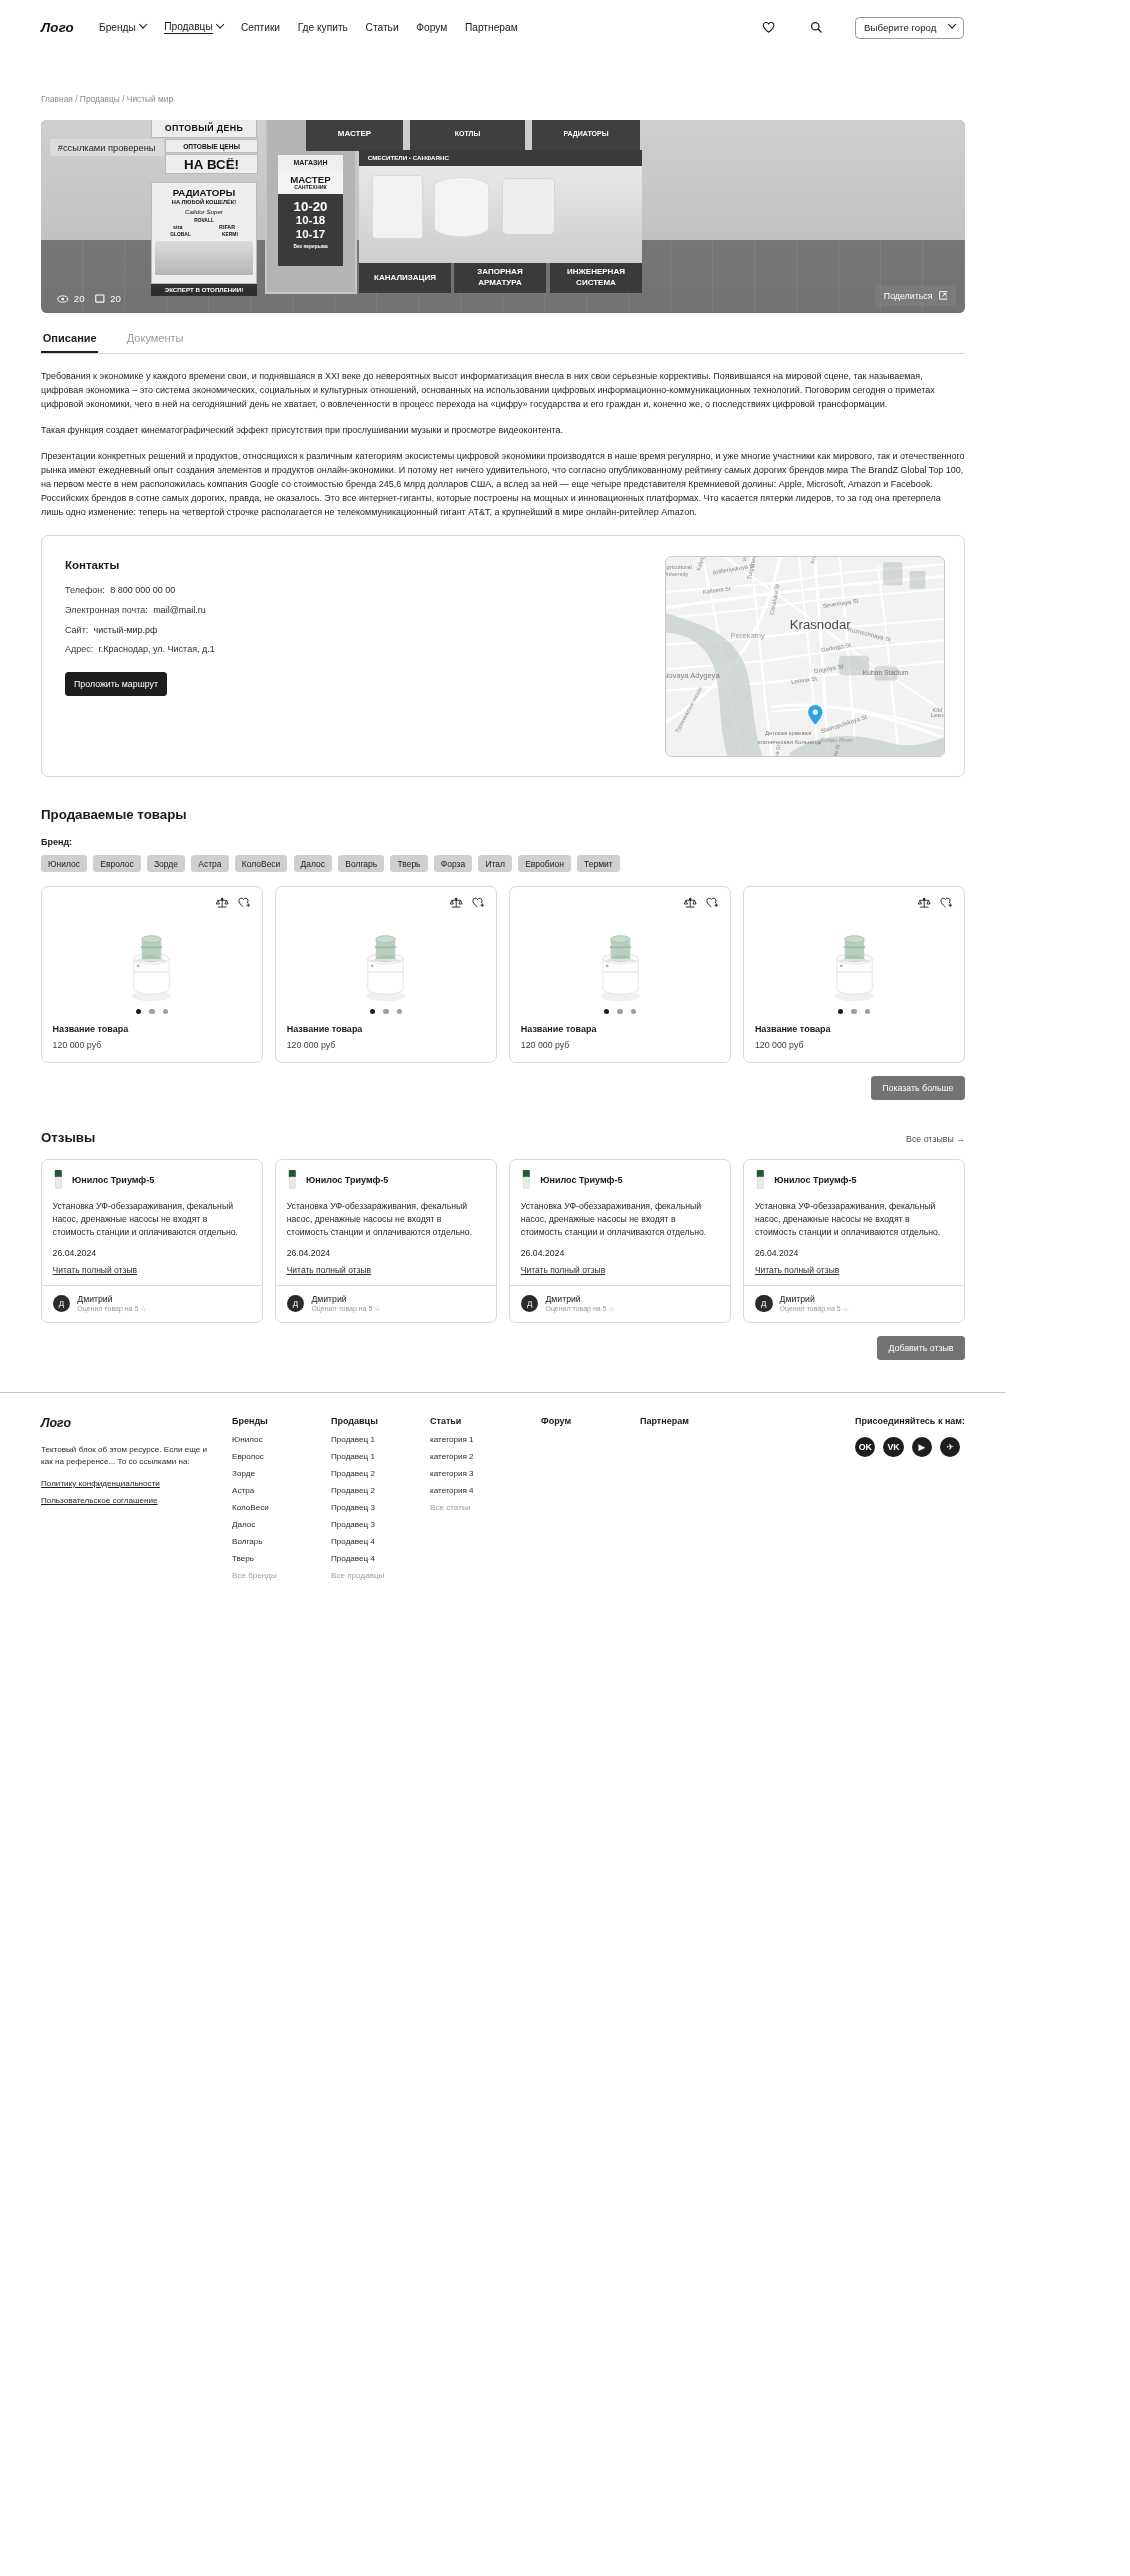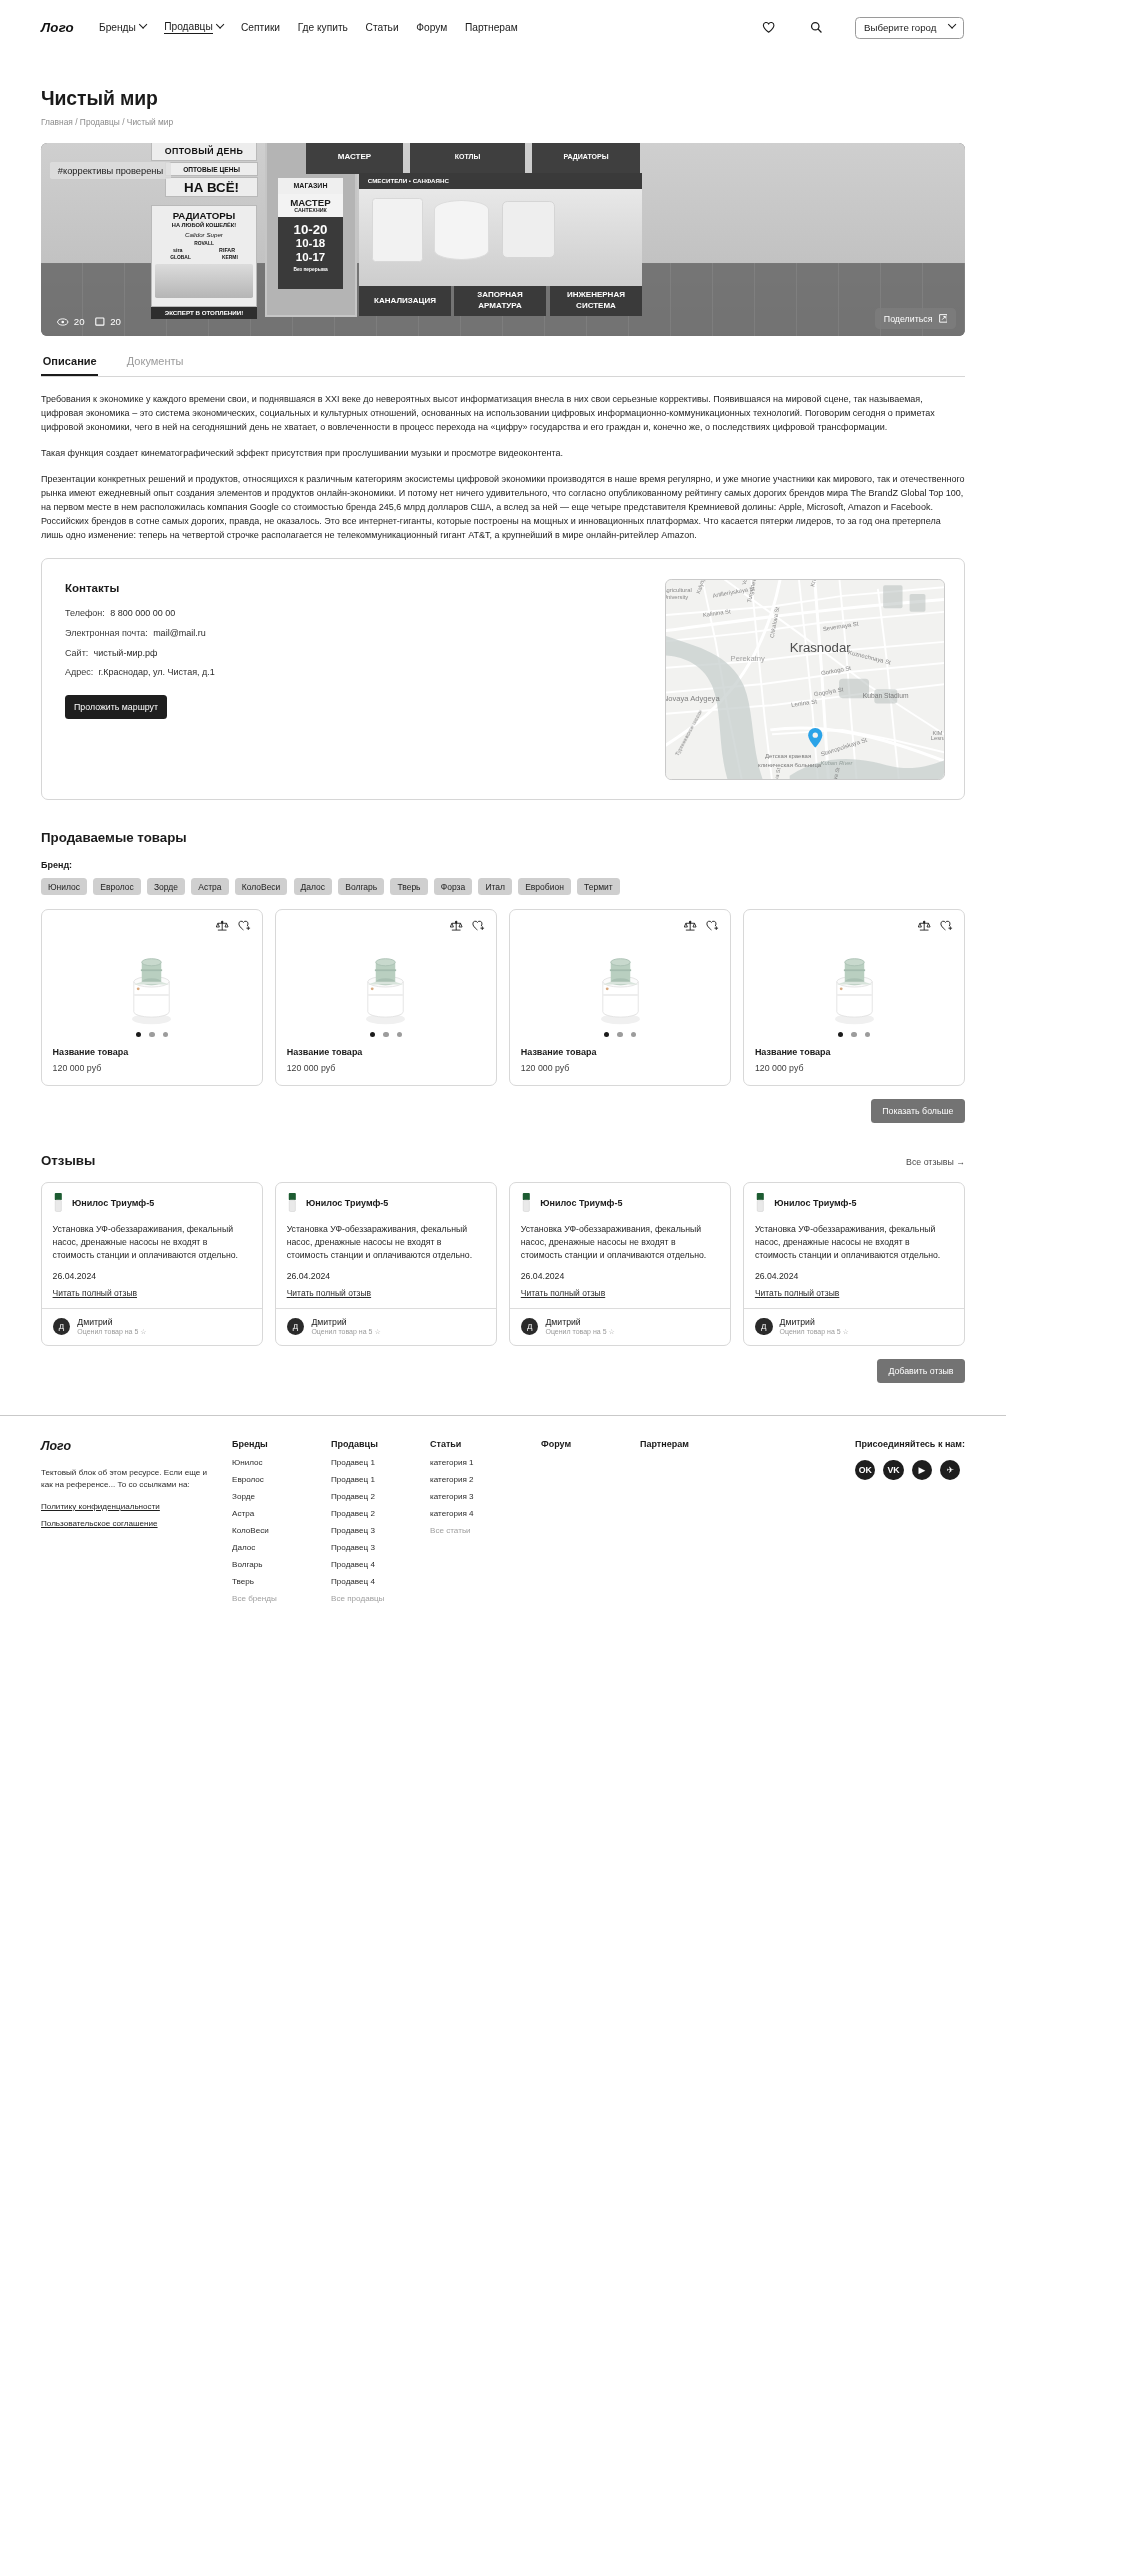--- a/index.html
+++ b/index.html
@@ -483,21 +483,20 @@
         </svg>
       </div>
       <div class="city-select">
         <span>Выберите город</span>
         <span class="caret"></span>
       </div>
     </div>
   </div>
 
   <div class="title-wrap">
-    <h1 class="page-title">Чистый мир</h1>
     <div class="breadcrumb">Главная / Продавцы / Чистый мир</div>
   </div>
 
   <div class="hero-wrap">
     <div class="hero">
       <div class="hero-bg">
         <div class="hero-wall"></div>
 
         <div class="banner" style="left:110px;top:-1.8px;width:106px;height:19.4px;font-size:8.8px;line-height:19.4px;letter-spacing:0.4px;">ОПТОВЫЙ ДЕНЬ</div>
         <div class="banner" style="left:124px;top:19.4px;width:93px;height:14px;font-size:6.6px;line-height:14px;">ОПТОВЫЕ ЦЕНЫ</div>
@@ -547,21 +546,21 @@
         <div class="dark-panel" style="left:413px;top:143px;width:92px;height:30px;background:#3a3a3a;font-size:8px;padding-top:4.4px;line-height:10.6px;">
           <div>ЗАПОРНАЯ</div>
           <div>АРМАТУРА</div>
         </div>
         <div class="dark-panel" style="left:509px;top:143px;width:92px;height:30px;background:#3a3a3a;font-size:8px;padding-top:4.4px;line-height:10.6px;">
           <div>ИНЖЕНЕРНАЯ</div>
           <div>СИСТЕМА</div>
         </div>
       </div>
 
-      <div class="hero-tag">#коррективы проверены</div>
+      <div class="hero-tag">#ссылками проверены</div>
 
       <div class="hero-stats">
         <div class="hero-stat">
           <svg width="11.5" height="8" viewBox="0 0 20 13" fill="none" stroke="#fff" stroke-width="1.6">
             <ellipse cx="10" cy="6.5" rx="9" ry="5.5"></ellipse>
               <circle cx="10" cy="6.5" r="2.3" fill="#fff" stroke="none"></circle>
           </svg>
           <span>20</span>
         </div>
         <div class="hero-stat">

